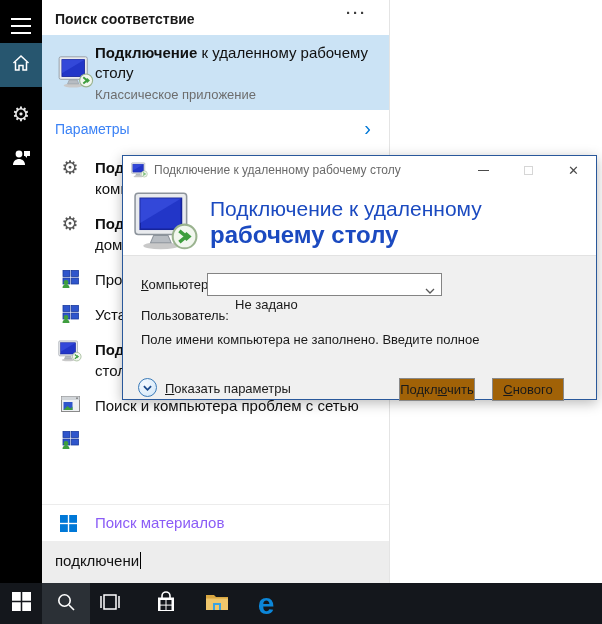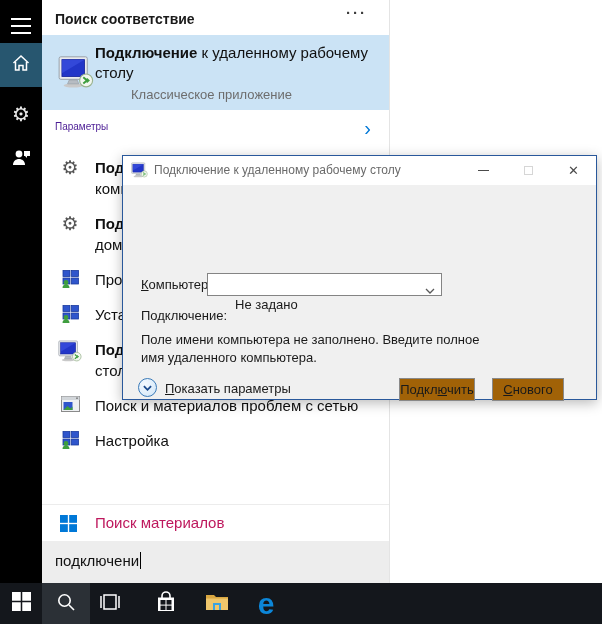--- a/index.html
+++ b/index.html
@@ -19,35 +19,35 @@
   
   .panel { position:absolute; left:42px; top:0; width:348px; height:583px; background:#ffffff; border-right:1px solid #e4e4e4; z-index:2; }
   .p-header { position:absolute; top:0; left:0; right:0; height:35px; }
   .p-header .hd { position:absolute; left:13px; top:11px; font-size:14px; font-weight:700; color:#1a1a1a; }
   .p-header .dots { position:absolute; right:22px; top:4px; font-size:15px; font-weight:700; letter-spacing:2px; color:#3c3c3c; cursor:pointer; }
 
   .best-match { position:absolute; top:35px; left:0; right:0; height:75px; background:#cbe3f5; cursor:pointer; }
   .bm-icon { position:absolute; left:16px; top:20px; width:36px; height:34px; }
   .bm-text { position:absolute; left:53px; top:8px; width:288px; font-size:15px; line-height:20px; color:#111; }
   .bm-text .b { font-weight:700; }
-  .bm-sub { font-size:13px; color:#6d6d6d; margin-top:2px;margin-left:36px; }
+  .bm-sub { font-size:13px; color:#6d6d6d; margin-top:2px; }
 
   .settings-row { position:absolute; top:110px; left:0; right:0; height:40px; cursor:pointer; }
-  .settings-row .lbl { position:absolute; left:13px; top:11px; font-size:10px; color:#4c1d95; }
+  .settings-row .lbl { position:absolute; left:13px; top:11px; font-size:14px; color:#3b82f6; }
   .settings-row .chev { position:absolute; right:18px; top:7px; font-size:20px; color:#0078d7; }
 
   .results { position:absolute; top:150px; left:0; right:0; }
   .result-item { position:relative; padding:7px 0 7px 53px; min-height:35px; cursor:pointer; }
   .result-item .r-icon { position:absolute; left:16px; top:8px; width:24px; height:22px; display:flex; align-items:flex-start; justify-content:center; font-size:19px; color:#555; }
   .r-line { font-size:15px; line-height:21px; color:#111; white-space:nowrap; }
   .r-line .b { font-weight:700; }
 
   .materials-row { position:absolute; top:504px; left:0; right:0; height:37px; border-top:1px solid #ececec; cursor:pointer; }
   .materials-row .m-icon { position:absolute; left:18px; top:10px; }
-  .materials-row .lbl { position:absolute; left:53px; top:9px; font-size:15px; color:#be185d; }
+  .materials-row .lbl { position:absolute; left:53px; top:9px; font-size:15px; color:#8b5cf6; }
 
   .searchbox { position:absolute; top:541px; left:0; right:0; height:42px; background:#ededed; cursor:text; }
   .searchbox .val { position:absolute; left:13px; top:11px; font-size:15px; color:#111; }
   .caret { display:inline-block; width:1px; height:17px; background:#000; vertical-align:-3px; margin-left:1px; }
 
   
   .dialog { position:absolute; left:122px; top:155px; width:475px; height:245px; background:#f0f0f0; border:1px solid #29589b; box-shadow:0 3px 12px rgba(0,0,0,.28); z-index:5; }
   .dlg-titlebar { position:absolute; top:0; left:0; right:0; height:29px; background:#ffffff; }
   .dlg-titlebar .t-icon { position:absolute; left:8px; top:6px; width:17px; height:16px; }
   .dlg-titlebar .t-text { position:absolute; left:31px; top:7px; font-size:12px; color:#6a6a6a; white-space:nowrap; }
@@ -227,36 +227,35 @@
           <span class="r-icon">
             <svg width="19" height="16" viewBox="0 0 19 16">
               <rect x="0.5" y="0.5" width="18" height="15" fill="#eef0f2" stroke="#8a8a8a"></rect>
               <rect x="0.5" y="0.5" width="18" height="3.5" fill="#d2d6da"></rect>
               <circle cx="16" cy="2.2" r="0.9" fill="#7a7a7a"></circle>
               <rect x="2.5" y="6" width="9" height="8" fill="#2f55cc"></rect>
               <path d="M2.5 14 l4-4 3 2.5 2-2 v3.5 z" fill="#3f9e3f"></path>
             </svg>
           </span>
           <div>
-            <div class="r-line"><span>Поиск и материалов проблем с сетью</span></div>
+            <div class="r-line"><span>Поиск и компьютера проблем с сетью</span></div>
           </div>
         </div>
         <div class="result-item">
           <span class="r-icon">
             <svg width="19" height="18" viewBox="0 0 19 18">
               <rect x="2" y="0.5" width="7" height="6" fill="#2f55cc" stroke="#1a3a9e" stroke-width="0.8"></rect>
               <rect x="10.5" y="0.5" width="7" height="6" fill="#2f55cc" stroke="#1a3a9e" stroke-width="0.8"></rect>
               <rect x="2" y="8" width="7" height="6" fill="#2f55cc" stroke="#1a3a9e" stroke-width="0.8"></rect>
               <rect x="10.5" y="8" width="7" height="6" fill="#2f55cc" stroke="#1a3a9e" stroke-width="0.8"></rect>
               <circle cx="5" cy="12.5" r="2.4" fill="#3f9e3f"></circle>
               <path d="M1.5 18 c0-2.6 1.6-3.8 3.5-3.8 s3.5 1.2 3.5 3.8 z" fill="#3f9e3f"></path>
             </svg>
           </span>
           <div>
-            <div class="r-line"><span>Настройка</span></div>
           </div>
         </div>
       </div>
 
     <div class="materials-row">
       <span class="m-icon">
         <svg width="17" height="17" viewBox="0 0 20 20">
             <rect x="0" y="0" width="9.2" height="9.2" fill="#0078d7"></rect>
             <rect x="10.8" y="0" width="9.2" height="9.2" fill="#0078d7"></rect>
             <rect x="0" y="10.8" width="9.2" height="9.2" fill="#0078d7"></rect>
@@ -288,34 +287,47 @@
         <div class="cap-btn cap-min">
             <i></i>
           </div>
         <div class="cap-btn cap-max">
             <i></i>
           </div>
         <div class="cap-btn cap-close">✕</div>
       </div>
     </div>
 
+    <div class="dlg-banner">
+      <span class="b-icon"><svg width="100%" height="100%" viewBox="0 0 64 58">
+            <ellipse cx="27" cy="53" rx="17" ry="3.5" fill="#c9c9c9"></ellipse>
+            <path d="M20 43 L34 43 L37 50 L17 50 Z" fill="#b7bcc2" stroke="#8d949c" stroke-width="1"></path>
+            <rect x="2" y="2" width="50" height="40" rx="3" fill="#e9ebee" stroke="#8d949c" stroke-width="1.5"></rect>
+            <rect x="7" y="7" width="40" height="30" fill="#2236c8" stroke="#16249a" stroke-width="1.5"></rect>
+            <path d="M7 7 L47 7 L7 31 Z" fill="#3a50e0" opacity="0.7"></path>
+            <circle cx="50" cy="44" r="11.5" fill="#f2f7ef" stroke="#9ab38f" stroke-width="2"></circle>
+            <path d="M45 38.5 L51.5 44 L45 49.5" fill="none" stroke="#3d9e3d" stroke-width="3.4"></path>
+            <path d="M51 40.5 L55 44 L51 47.5" fill="none" stroke="#3d9e3d" stroke-width="2.4"></path>
+          </svg></span>
+      <div class="b-line1">Подключение к удаленному</div>
+      <div class="b-line2">рабочему столу</div>
+    </div>
 
     <div class="dlg-body">
       <span class="f-label lbl-computer"><span class="u">К</span><span>омпьютер:</span></span>
       <div class="combobox">
         <span class="cb-arrow">
           <svg width="10" height="6" viewBox="0 0 10 6">
               <path d="M1 1 L5 5 L9 1" fill="none" stroke="#5a5a5a" stroke-width="1.3"></path>
             </svg>
         </span>
       </div>
-      <span class="f-label lbl-user">Подключение:</span>
+      <span class="f-label lbl-user">Пользователь:</span>
       <span class="f-label val-user">Не задано</span>
       <span class="f-label warn1">Поле имени компьютера не заполнено. Введите полное</span>
-      <span class="f-label warn2">имя удаленного компьютера.</span>
 
       <div class="expand-btn">
         <svg width="9" height="6" viewBox="0 0 10 6">
             <path d="M1 1 L5 5 L9 1" fill="none" stroke="#1b4a8c" stroke-width="2"></path>
           </svg>
       </div>
       <span class="f-label show-opts"><span class="u">П</span><span>оказать параметры</span></span>
 
       <button class="dlg-btn btn-connect"><span>Подкл</span><span class="u">ю</span><span>чить</span></button>
       <button class="dlg-btn btn-help"><span class="u">С</span><span>нового</span></button>

